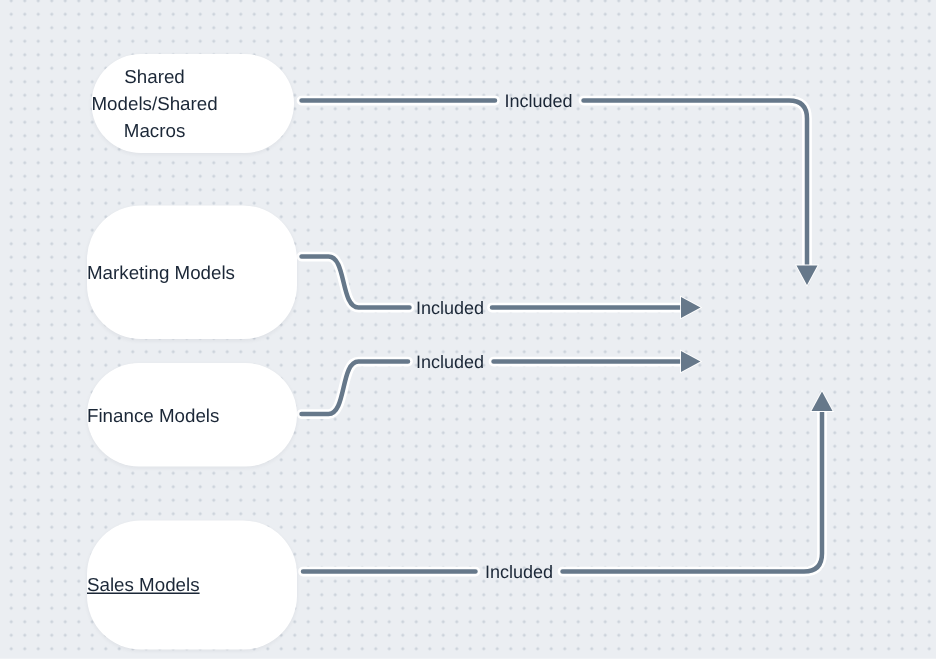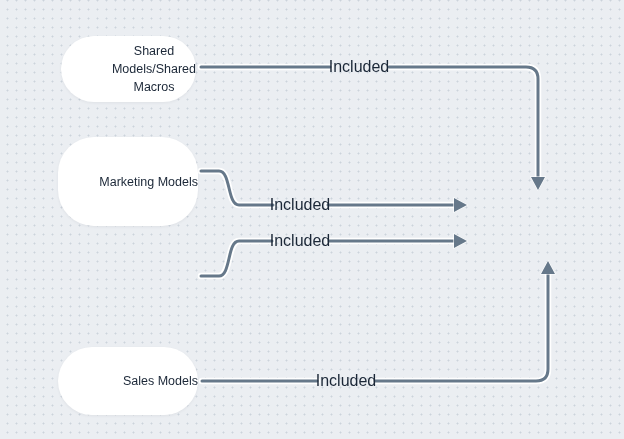--- a/index.html
+++ b/index.html
@@ -42,40 +42,40 @@
     stroke-width: 1.2;
     paint-order: stroke;
   }
 
   .node {
     position: absolute;
     background: var(--node-fill, #ffffff);
     border-radius: 36px;
     display: flex;
     align-items: center;
-    justify-content: flex-end;
+    justify-content: flex-start;
     text-align: center;
     color: var(--text, #1b2737);
     font-size: 12.5px;
     font-weight: 500;
     line-height: 18px;
     white-space: pre-line;
     box-shadow: 0 1px 3px rgba(30, 41, 59, 0.06);
   }
   .n1 { left: 61px;  top: 36px;  width: 135px; height: 66px; }
   .n2 { left: 58px;  top: 137px; width: 140px; height: 89px; }
   .n3 { left: 58px;  top: 242px; width: 140px; height: 69px; }
-  .n4 { left: 58px;  top: 347px; width: 140px; height: 68px; }
+  .n4 { left: 58px;  top: 347px; width: 140px; height: 86px; text-decoration: underline; }
   .n5 { left: 468px; top: 191px; width: 142px; height: 64px; }
 
   .edge-label {
     position: absolute;
     transform: translate(-50%, -50%);
     color: var(--text, #1b2737);
-    font-size: 16px;
+    font-size: 12px;
     font-weight: 500;
     line-height: 1;
     white-space: nowrap;
   }
   .l1 { left: 359px; top: 67px; }
   .l2 { left: 300px; top: 205px; }
   .l3 { left: 300px; top: 241px; }
   .l4 { left: 346px; top: 381px; }
 </style>
 </head>
@@ -113,20 +113,23 @@
   <div class="node n1">
     <span>Shared
 Models/Shared
 Macros</span>
   </div>
 
   <div class="node n2">
     <span>Marketing Models</span>
   </div>
 
+  <div class="node n3">
+    <span>Finance Models</span>
+  </div>
 
   <div class="node n4">
     <span>Sales Models</span>
   </div>
 
 
   <div class="edge-label l1">Included</div>
   <div class="edge-label l2">Included</div>
   <div class="edge-label l3">Included</div>
   <div class="edge-label l4">Included</div>

